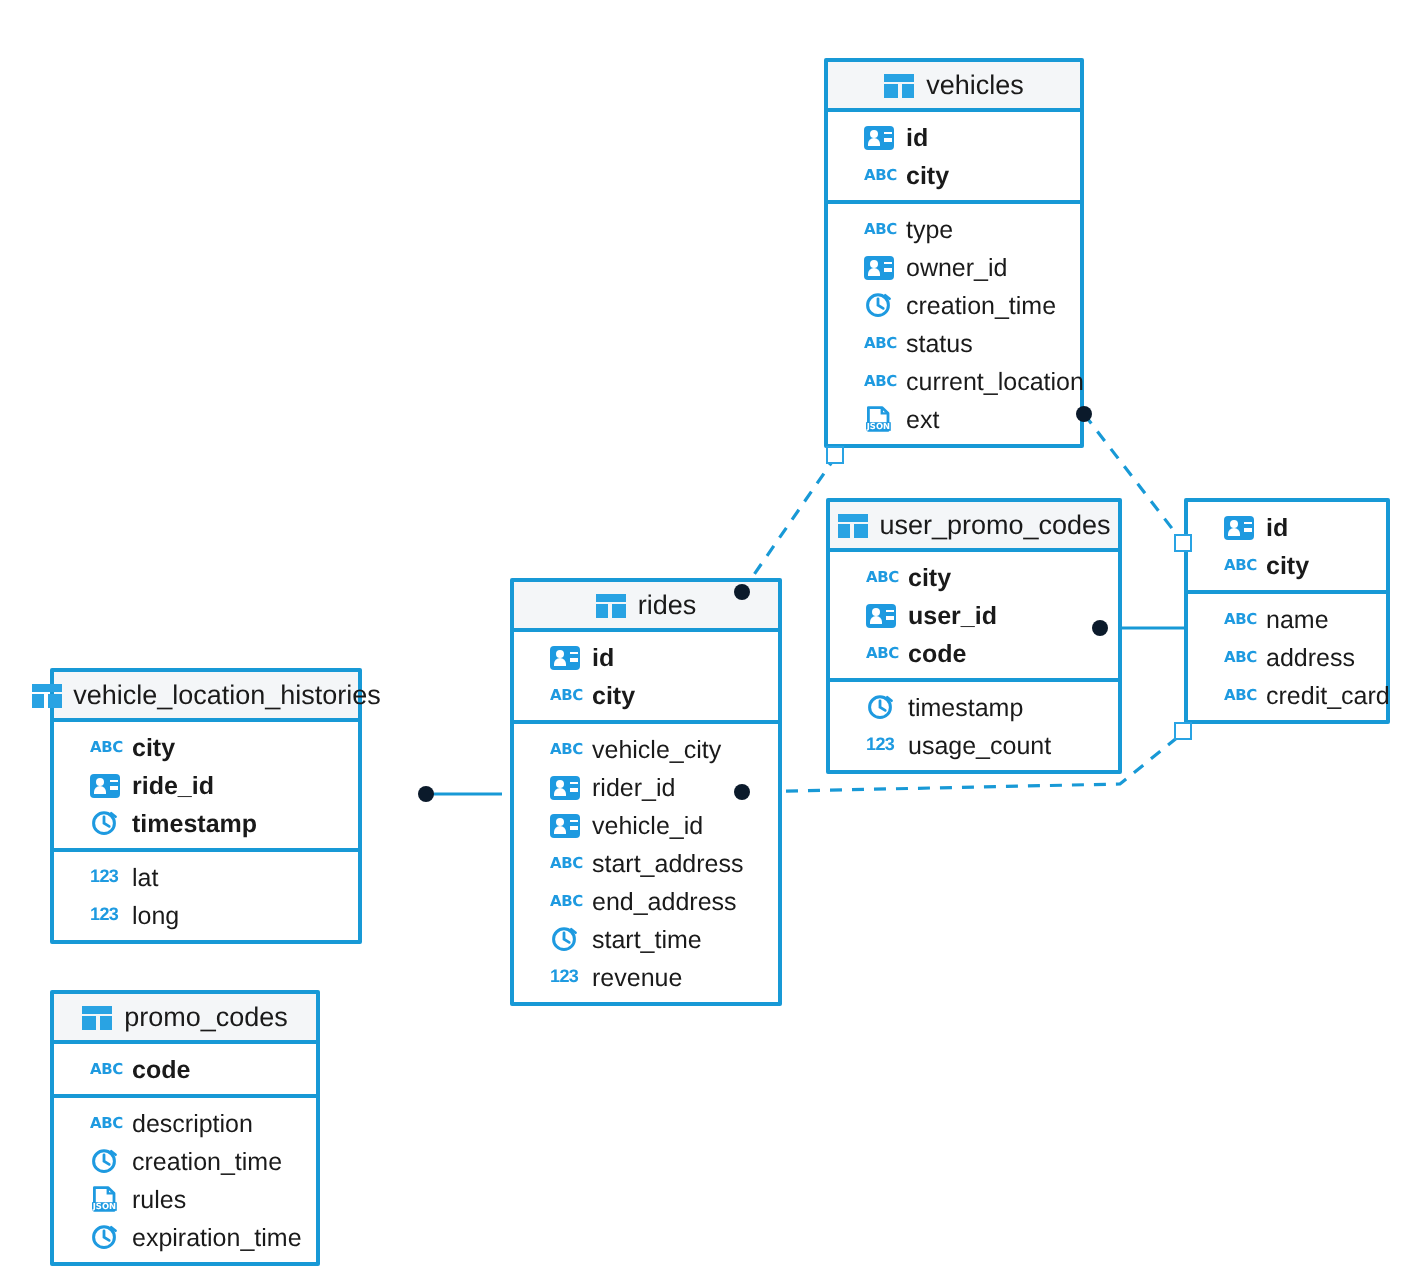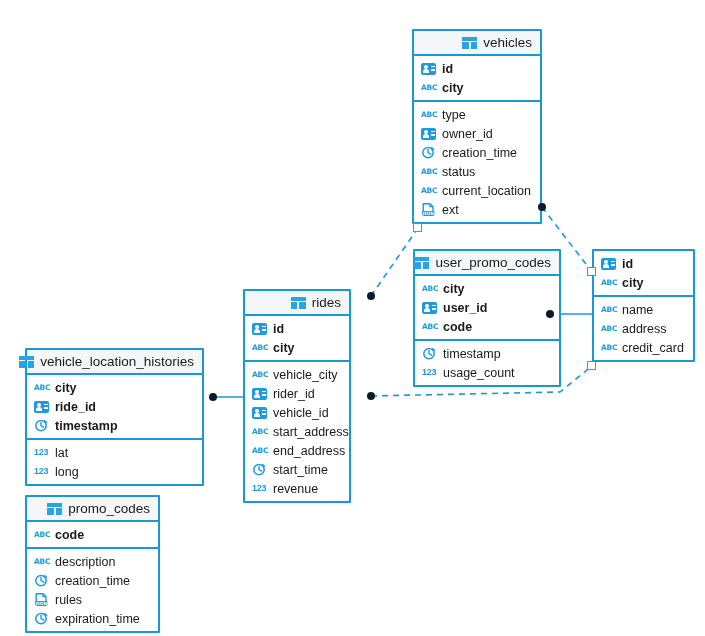--- a/index.html
+++ b/index.html
@@ -12,37 +12,37 @@
   #wires{position:absolute;left:0;top:0;width:705px;height:636px;pointer-events:none;}
 
   .table-node{
     position:absolute;
     border:2px solid #1899d6;
     background:#ffffff;
     box-sizing:border-box;
     border-radius:1px;
   }
   .tbl-header{
-    display:flex;align-items:center;justify-content:flex-end;
+    display:flex;align-items:center;justify-content:center;
     gap:6px;
     height:25px;
     background:#f4f6f8;
     border-bottom:2px solid #1899d6;
     padding:0 8px;
     box-sizing:border-box;
   }
   .tbl-title{
     font-size:13.5px;color:#1a1a1a;white-space:nowrap;
   }
   .field-group{ box-sizing:border-box; }
   .field-group + .field-group{ border-top:2px solid #1899d6; }
   .field-row{
     display:flex;align-items:center;gap:6px;
     height:19px;
-    padding:0 7px;
+    padding:0 18px;
     box-sizing:border-box;
     white-space:nowrap;
   }
   .field-name{font-size:12.5px;color:#1a1a1a;}
   .pk .field-name{font-weight:bold;}
 
   .ico{
     width:15px;height:13px;flex:0 0 15px;
     display:inline-block;position:relative;
   }
@@ -240,21 +240,21 @@
         <div class="field-row">
           <span class="ico ico-abc">ABC</span>
           <span class="field-name">address</span>
         </div>
         <div class="field-row">
           <span class="ico ico-abc">ABC</span>
           <span class="field-name">credit_card</span>
         </div>
       </div>
     </div>
-    <div class="table-node" style="left: 243px; top: 289px; width: 108px;">
+    <div class="table-node" style="left: 255px; top: 289px; width: 136px;">
       <div class="tbl-header">
         <span class="ico ico-table">
           <i class="r0"></i>
           <i class="c1"></i>
           <i class="c2"></i>
         </span>
         <span class="tbl-title">rides</span>
       </div>
       <div class="field-group" style="padding-top: 3px; padding-bottom: 3px;">
         <div class="field-row pk">
@@ -314,21 +314,21 @@
             </svg>
           </span>
           <span class="field-name">start_time</span>
         </div>
         <div class="field-row">
           <span class="ico ico-123">123</span>
           <span class="field-name">revenue</span>
         </div>
       </div>
     </div>
-    <div class="table-node" style="left: 25px; top: 348px; width: 179px;">
+    <div class="table-node" style="left: 25px; top: 334px; width: 156px;">
       <div class="tbl-header">
         <span class="ico ico-table">
           <i class="r0"></i>
           <i class="c1"></i>
           <i class="c2"></i>
         </span>
         <span class="tbl-title">vehicle_location_histories</span>
       </div>
       <div class="field-group" style="padding-top: 3px; padding-bottom: 3px;">
         <div class="field-row pk">

